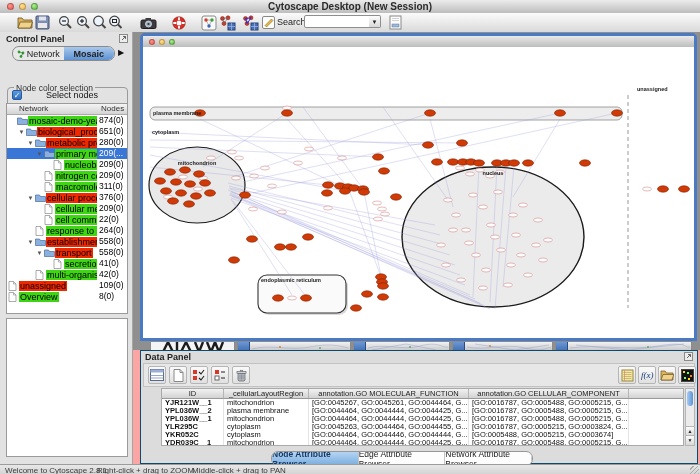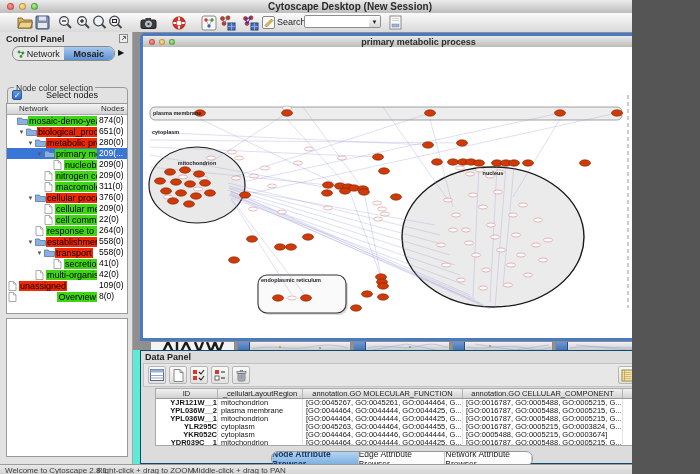--- a/index.html
+++ b/index.html
@@ -1,16 +1,16 @@
 <!DOCTYPE html>
 <html><head>
 <meta charset="utf-8">
 <style>
   html,body{margin:0;padding:0;background:#555;}
-  .app{position:relative;width:632px;height:474px;background:#5eead4;font-family:"Liberation Sans",sans-serif;overflow:hidden;-webkit-font-smoothing:antialiased;}
+  .app{position:relative;width:700px;height:474px;background:#fca5a5;font-family:"Liberation Sans",sans-serif;overflow:hidden;-webkit-font-smoothing:antialiased;}
   
   .titlebar{position:absolute;left:0;top:0;width:700px;height:13px;background:linear-gradient(#ececec,#bdbdbd);border-bottom:1px solid #8a8a8a;}
   .tl{position:absolute;top:3px;width:7px;height:7px;border-radius:50%;border:1px solid rgba(0,0,0,.25);box-sizing:border-box;}
   .tl.r{left:7px;background:radial-gradient(circle at 35% 30%,#ff9a90,#f0544a);}
   .tl.y{left:19px;background:radial-gradient(circle at 35% 30%,#ffe09a,#f5b73d);}
   .tl.g{left:31px;background:radial-gradient(circle at 35% 30%,#b4f09a,#54b832);}
   .title-text{position:absolute;left:0;right:0;top:1px;text-align:center;font-size:10px;font-weight:bold;color:#2b2b2b;}
   
   .toolbar{position:absolute;left:0;top:13px;width:700px;height:19px;background:linear-gradient(#fbfbfb,#d9d9d9);border-bottom:1px solid #979797;}
   .tb{position:absolute;top:1px;width:17px;height:17px;display:flex;align-items:center;justify-content:center;}
@@ -56,26 +56,26 @@
   .netwin .tl.r{left:6px}.netwin .tl.y{left:16px}.netwin .tl.g{left:26px}
   .netcanvas{position:absolute;left:143px;top:47px;width:551px;height:291px;background:#fff;overflow:hidden;}
   .bgstrip{position:absolute;left:140px;top:341px;width:560px;height:10px;}
   .frag{position:absolute;top:0;height:10px;background:linear-gradient(#f2f2f2,#cbcbcb);border:1px solid #8a8a8a;box-sizing:border-box;overflow:hidden;}
   .frag-sq{position:absolute;left:0;top:0;width:11px;height:10px;background:linear-gradient(#6e97d0,#3c6cb4);border-right:1px solid #2a4c84;}
   
   .dpanel{position:absolute;left:140px;top:350px;width:558px;height:114px;background:#dcdcdc;border:1px solid #0c4a6e;box-sizing:border-box;}
   .dp-title{position:absolute;left:4px;top:1px;font-size:9px;font-weight:bold;color:#222;}
   .dp-toolbar{position:absolute;left:2px;top:12px;right:2px;height:24px;background:#e7e7e7;border:1px solid #c2c2c2;box-sizing:border-box;}
   .dp-btn{position:absolute;top:2px;width:18px;height:18px;background:linear-gradient(#fafafa,#e0e0e0);border:1px solid #b5b5b5;border-radius:2px;display:flex;align-items:center;justify-content:center;box-sizing:border-box;}
-  .dp-table{position:absolute;left:14px;top:37px;right:13px;height:58px;background:#fff;border:1px solid #aaa;box-sizing:border-box;overflow:hidden;}
+  .dp-table{position:absolute;left:20px;top:37px;right:13px;height:58px;background:#fff;border:1px solid #aaa;box-sizing:border-box;overflow:hidden;}
   .dp-thead{display:flex;height:9px;background:linear-gradient(#f2f2f2,#d2d2d2);border-bottom:1px solid #999;}
   .dp-th{font-size:7.5px;color:#222;text-align:center;border-right:1px solid #b5b5b5;overflow:hidden;white-space:nowrap;line-height:9px;box-sizing:border-box;flex:0 0 auto;}
   .dp-row{display:flex;height:8px;}
   .dp-td{font-size:7.5px;color:#111;line-height:8px;white-space:nowrap;overflow:hidden;border-right:1px solid #e4e4e4;padding-left:3px;box-sizing:border-box;flex:0 0 auto;}
-  .dp-td.id{font-weight:bold;text-align:right;}
+  .dp-td.id{font-weight:bold;}
   .dp-scroll{position:absolute;right:2px;top:37px;width:10px;height:58px;background:#ececec;border:1px solid #b5b5b5;box-sizing:border-box;}
   .dp-thumb{position:absolute;left:1px;top:2px;width:6px;height:15px;border-radius:4px;background:linear-gradient(90deg,#a8cbf0,#5a93d8);}
   .dp-sbtn{position:absolute;left:0;width:8px;height:9px;background:linear-gradient(#fdfdfd,#d8d8d8);border-top:1px solid #b5b5b5;font-size:5px;text-align:center;line-height:9px;color:#222;}
   .dp-tabs{position:absolute;left:130px;top:100px;width:260px;height:13px;border:1px solid #979797;border-radius:7px;background:#fdfdfd;display:flex;overflow:hidden;}
   .dp-tab{font-size:8.5px;color:#222;display:flex;align-items:center;justify-content:center;border-right:1px solid #c5c5c5;flex:1;}
   .dp-tab.sel{background:linear-gradient(#b5d4f4,#7aaede);font-weight:bold;color:#13365e;}
   
   .statusbar{position:absolute;left:0;top:464px;width:700px;height:10px;background:linear-gradient(#e8e8e8,#d2d2d2);border-top:1px solid #9c9c9c;}
   .status-item{position:absolute;top:1px;font-size:8px;color:#3a3a3a;}
   .grip{position:absolute;right:1px;top:1px;width:9px;height:9px;background:repeating-linear-gradient(135deg,transparent 0 2px,#aaa 2px 3px);}
@@ -235,21 +235,20 @@
           <circle cx="80" cy="5" r="1" fill="#6a6"></circle>
         </svg>
       </div>
   </div>
 
   <div class="netwin">
     <div class="netwin-title">
       <span class="tl r"></span>
       <span class="tl y"></span>
       <span class="tl g"></span>
-      <span class="title-text">primary metabolic process</span>
     </div>
   </div>
   <div class="netcanvas">
     <svg id="net-svg" width="551" height="291" viewBox="0 0 551 291">
         <rect x="7" y="60" width="472" height="13" rx="5" fill="#ededed" stroke="#8a8a8a" stroke-width="0.8"></rect>
         <ellipse cx="54" cy="138" rx="48" ry="38" fill="#e9e9e9" stroke="#1a1a1a" stroke-width="1.2"></ellipse>
         <ellipse cx="350" cy="190" rx="91" ry="70" fill="#ebebeb" stroke="#1a1a1a" stroke-width="1.4"></ellipse>
         <rect x="117" y="230" width="88" height="38" rx="9" fill="#bbb" opacity="0.55"></rect>
         <rect x="115" y="228" width="88" height="38" rx="9" fill="#fafafa" stroke="#333" stroke-width="1.1"></rect>
         <line x1="485" y1="48" x2="485" y2="261" stroke="#999" stroke-width="1" stroke-dasharray="4 3"></line>
@@ -634,21 +633,21 @@
                 <svg width="9" height="10">
                   <path d="M1 .5 h4.5 l2.5 2.5 v6.5 h-7 z" fill="#fff" stroke="#888" stroke-width=".7"></path>
                   <path d="M5.5 .5 v2.5 h2.5" fill="none" stroke="#888" stroke-width=".6"></path>
                 </svg>
               </span>
               <span class="t-label hl-red">unassigned</span>
             </div>
             <span class="t-count">109(0)</span>
           </div>
           <div class="tree-row">
-            <div class="t-main" style="padding-left: 1px; justify-content: space-between;">
+            <div class="t-main" style="padding-left: 1px;">
               <span class="t-icon">
                 <svg width="9" height="10">
                   <path d="M1 .5 h4.5 l2.5 2.5 v6.5 h-7 z" fill="#fff" stroke="#888" stroke-width=".7"></path>
                   <path d="M5.5 .5 v2.5 h2.5" fill="none" stroke="#888" stroke-width=".6"></path>
                 </svg>
               </span>
               <span class="t-label hl-green">Overview</span>
             </div>
             <span class="t-count">8(0)</span>
           </div>

